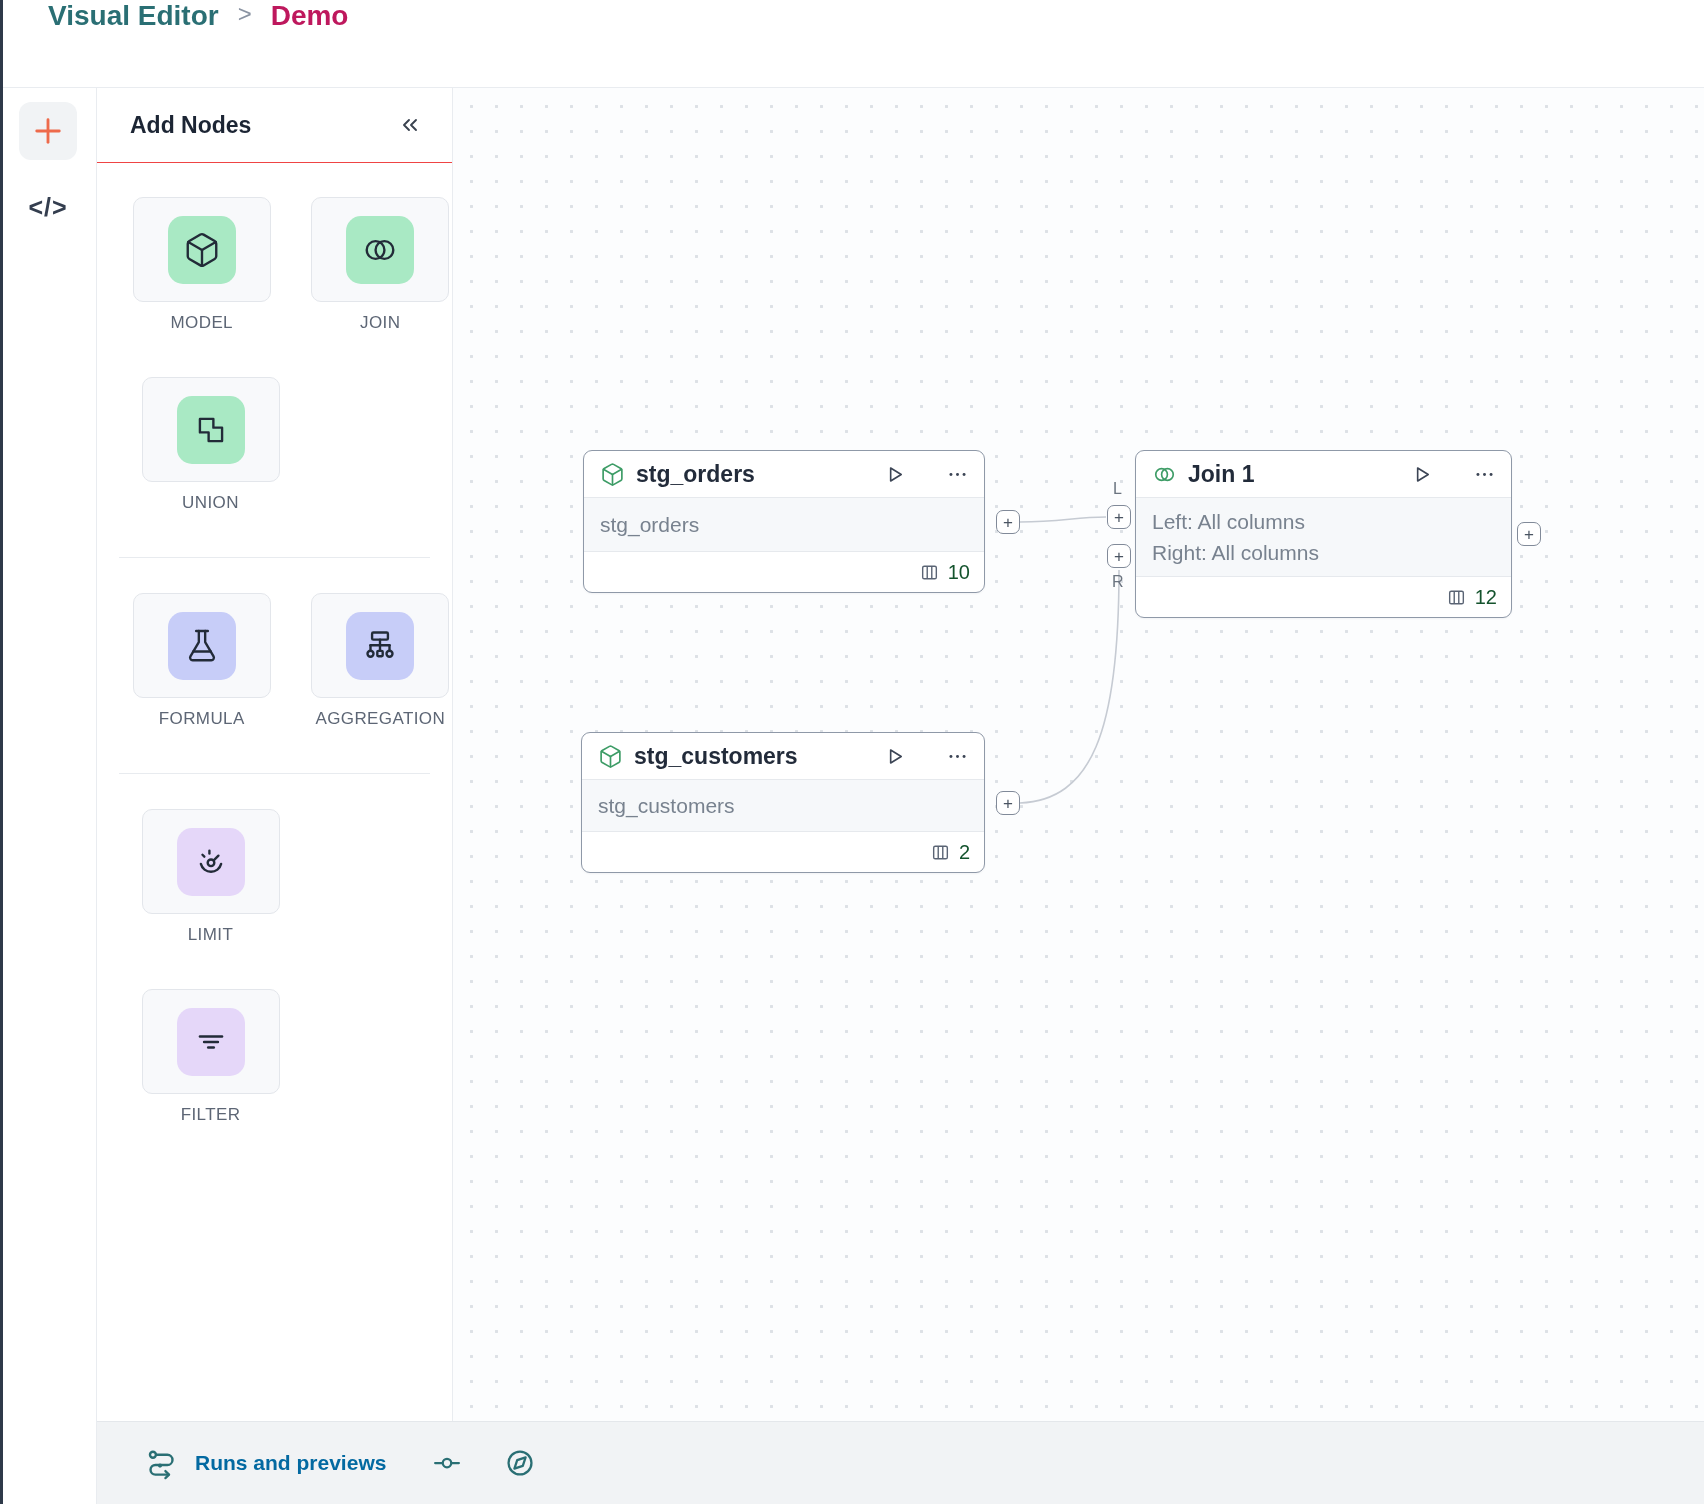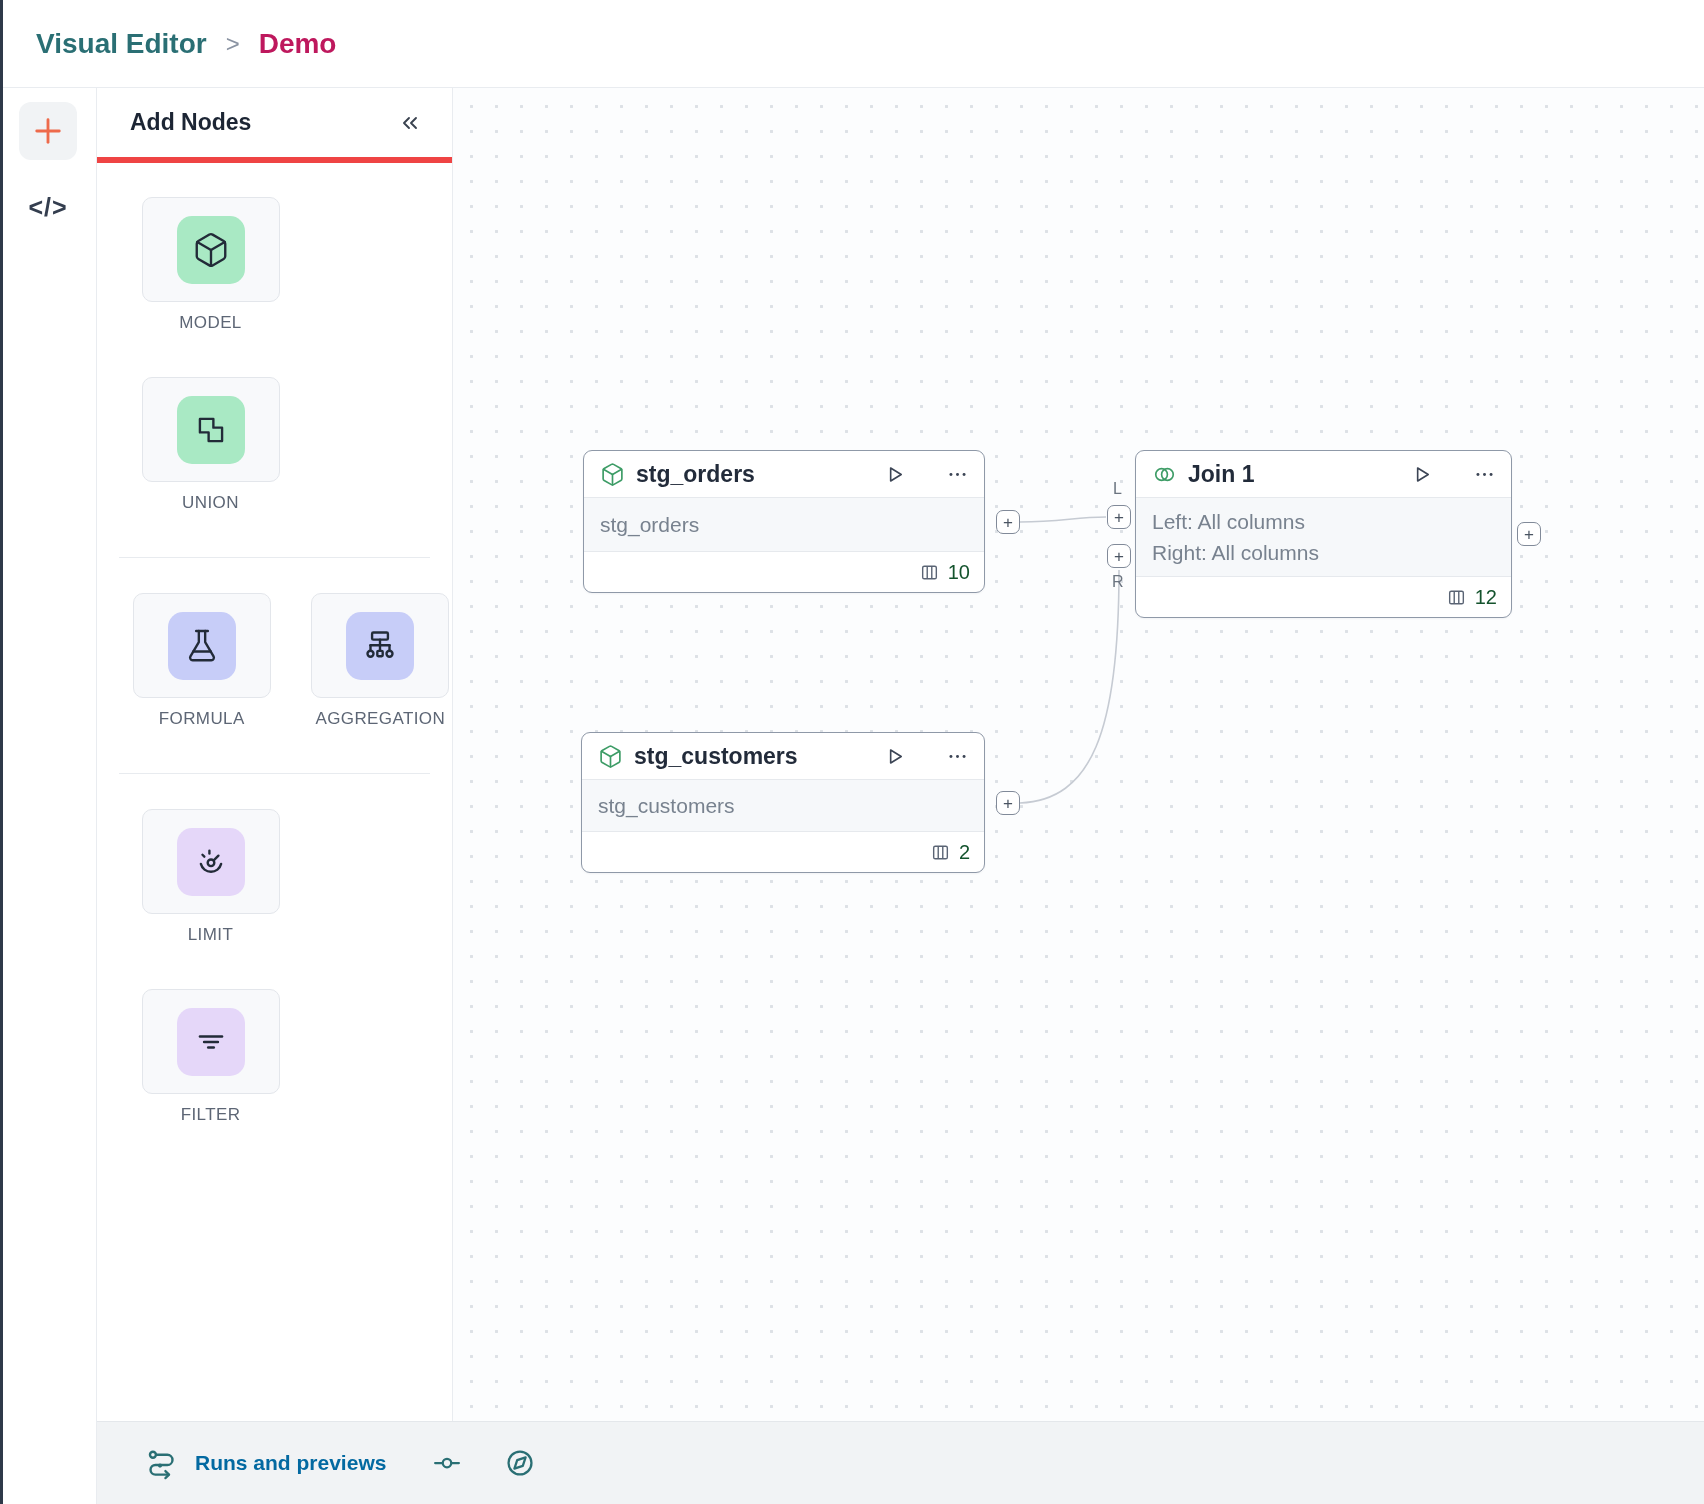--- a/index.html
+++ b/index.html
@@ -3,36 +3,36 @@
 <meta charset="utf-8">
 <style>
   * { margin:0; padding:0; box-sizing:border-box; }
   html,body { width:1704px; height:1504px; }
   body { font-family:"Liberation Sans", sans-serif; background:#fff; position:relative; overflow:hidden; color:#222b3a; }
 
   
   .edge-accent { position:absolute; left:0; top:0; bottom:0; width:3px; background:#2e3949; z-index:50; }
 
   
-  .app-header { height:88px; display:flex; align-items:center; padding-left:36px; border-bottom:1px solid #e9ecf0; background:#fff; }
+  .app-header { height:88px; display:flex; padding-left:48px; border-bottom:1px solid #e9ecf0; background:#fff; }
   .crumb-root { color:#2a6f74; font-size:28px; font-weight:700; cursor:pointer; }
   .crumb-sep  { color:#8a93a2; font-size:24px; margin:0 19px; font-weight:400; }
   .crumb-cur  { color:#be185d; font-size:28px; font-weight:700; }
 
   
   .main-row { display:flex; height:1416px; position:relative; }
 
   
   .rail { width:97px; border-right:1px solid #e9ecf0; background:#fff; display:flex; flex-direction:column; align-items:center; padding-top:14px; gap:33px; }
   .rail-add-btn { width:58px; height:58px; border-radius:12px; background:#f1f3f5; display:flex; align-items:center; justify-content:center; cursor:pointer; }
   .rail-code-btn { font-size:25px; font-weight:700; color:#343e4f; letter-spacing:1px; cursor:pointer; }
 
   
   .panel { width:356px; border-right:1px solid #e9ecf0; background:#fff; display:flex; flex-direction:column; }
-  .panel-header { height:75px; flex:none; display:flex; align-items:center; justify-content:space-between; padding:0 30px 0 33px; border-bottom:6px solid #ef4444; }
+  .panel-header { height:75px; flex:none; display:flex; align-items:center; justify-content:space-between; padding:0 30px 0 33px; border-bottom:1px solid #ef4444; }
   .panel-title { font-size:23px; font-weight:700; color:#1c2534; }
   .panel-collapse { cursor:pointer; display:flex; align-items:center; }
   .panel-body { padding-top:34px; }
   .pal-row { display:flex; gap:35px; padding-left:33px; margin-bottom:44px; }
   .pal-item { width:161px; display:flex; flex-direction:column; align-items:center; cursor:pointer; }
   .pal-card { width:138px; height:105px; background:#f8f9fb; border:1px solid #e3e6eb; border-radius:10px; display:flex; align-items:center; justify-content:center; }
   .badge { width:68px; height:68px; border-radius:15px; display:flex; align-items:center; justify-content:center; }
   .bg-green { background:#a9e9c4; }
   .bg-peri  { background:#c7cdf8; }
   .bg-lav   { background:#e5d7f9; }
@@ -112,20 +112,31 @@
           <div class="pal-card">
               <span class="badge bg-green">
             <svg width="38" height="38" viewBox="0 0 24 24" fill="none" stroke="#222b38" stroke-width="1.5" stroke-linecap="round" stroke-linejoin="round">
                   <path d="M21 16V8a2 2 0 0 0-1-1.73l-7-4a2 2 0 0 0-2 0l-7 4A2 2 0 0 0 3 8v8a2 2 0 0 0 1 1.73l7 4a2 2 0 0 0 2 0l7-4A2 2 0 0 0 21 16z"></path>
                   <path d="M3.3 7 12 12l8.7-5"></path>
                   <path d="M12 22V12"></path>
                 </svg>
           </span>
             </div>
           <div class="pal-label">MODEL</div>
+        </div>
+        <div class="pal-item">
+          <div class="pal-card">
+              <span class="badge bg-green">
+            <svg width="38" height="38" viewBox="0 0 24 24" fill="none" stroke="#222b38" stroke-width="1.5">
+                  <circle cx="9.2" cy="12" r="5.6"></circle>
+                  <circle cx="14.8" cy="12" r="5.6"></circle>
+                </svg>
+          </span>
+            </div>
+          <div class="pal-label">JOIN</div>
         </div>
       </div>
       <div class="pal-row">
         <div class="pal-item">
           <div class="pal-card">
               <span class="badge bg-green">
             <svg width="38" height="38" viewBox="0 0 24 24" fill="none" stroke="#222b38" stroke-width="1.5" stroke-linejoin="round">
                   <path d="M5 5H13.5V10.5H19V19H10.5V13.5H5V5Z"></path>
                 </svg>
           </span>

